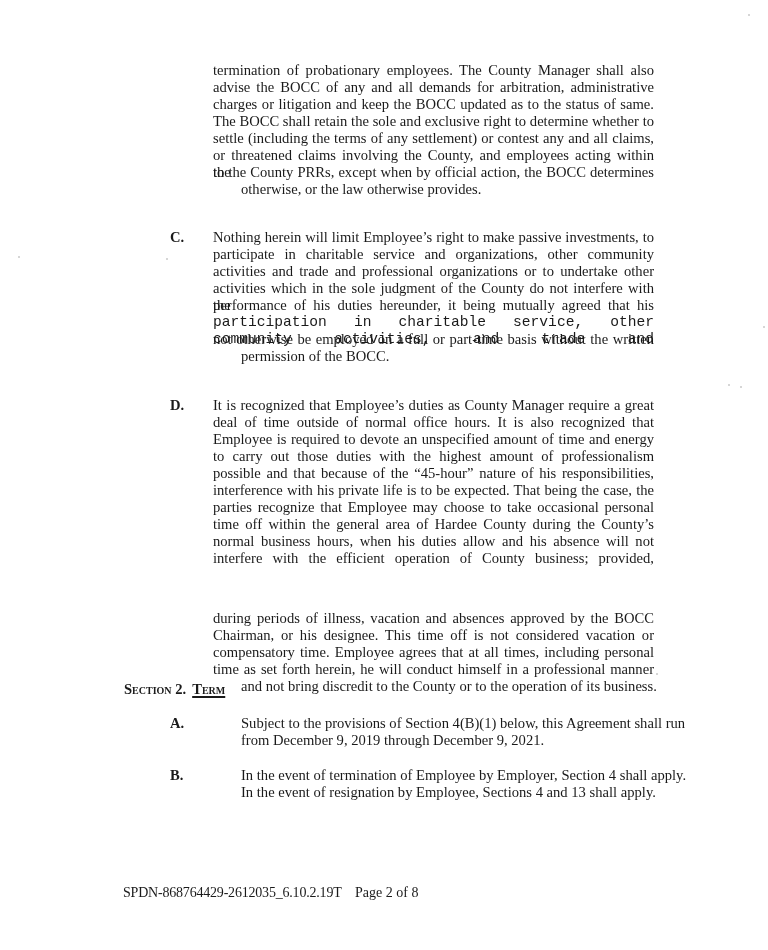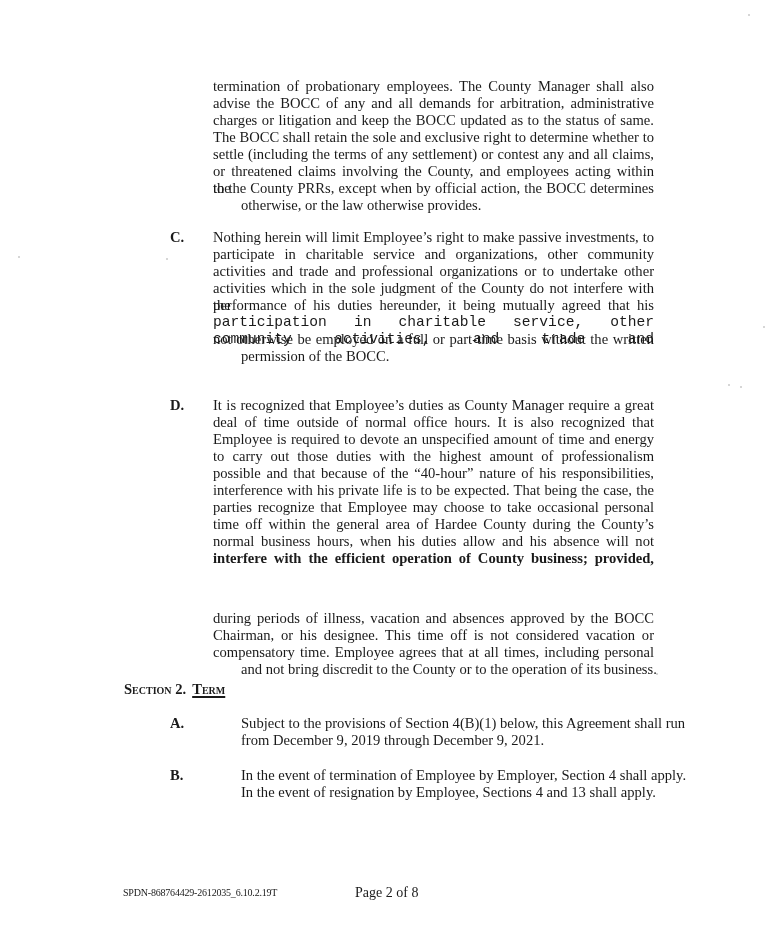--- a/index.html
+++ b/index.html
@@ -58,21 +58,21 @@
     .section-heading .title {
       text-decoration: underline;
       text-decoration-thickness: 1.5px;
       text-underline-offset: 2px;
       margin-left: 6px;
     }
     .footer-id {
       position: absolute;
       left: 123px;
       top: 887px;
-      font-size: 10px;
+      font-size: 14px;
       letter-spacing: -0.2px;
       line-height: 12px;
       text-align: center;
     }
     .footer-page {
       position: absolute;
       left: 355px;
       top: 884px;
       font-size: 14px;
       line-height: 17px;
@@ -83,21 +83,21 @@
       background: #c8c8c8;
       border-radius: 1px;
     }
   </style>
 </head>
 <body>
 
 <div class="page">
 
   <div class="para" style="top:62px;">
-    <span class="line" style="white-space: normal; margin-top: 16px;">termination of probationary employees. The County Manager shall also</span>
+    <span class="line" style="white-space: normal;">termination of probationary employees. The County Manager shall also</span>
     <span class="line" style="white-space: normal;">advise the BOCC of any and all demands for arbitration, administrative</span>
     <span class="line" style="white-space: normal;">charges or litigation and keep the BOCC updated as to the status of same.</span>
     <span class="line" style="white-space: normal;">The BOCC shall retain the sole and exclusive right to determine whether to</span>
     <span class="line" style="white-space: normal;">settle (including the terms of any settlement) or contest any and all claims,</span>
     <span class="line" style="white-space: normal;">or threatened claims involving the County, and employees acting within the</span>
     <span class="line" style="white-space: normal;">to the County PRRs, except when by official action, the BOCC determines</span>
     <span class="line last">otherwise, or the law otherwise provides.</span>
   </div>
 
   <div class="label" style="top:229px;">C.</div>
@@ -111,29 +111,30 @@
     <span class="line" style="white-space: normal;">not otherwise be employed on a full or part-time basis without the written</span>
     <span class="line last">permission of the BOCC.</span>
   </div>
 
   <div class="label" style="top:397px;">D.</div>
   <div class="para" style="top:397px;">
     <span class="line" style="white-space: normal;">It is recognized that Employee’s duties as County Manager require a great</span>
     <span class="line" style="white-space: normal;">deal of time outside of normal office hours. It is also recognized that</span>
     <span class="line" style="white-space: normal;">Employee is required to devote an unspecified amount of time and energy</span>
     <span class="line" style="white-space: normal;">to carry out those duties with the highest amount of professionalism</span>
-    <span class="line" style="white-space: normal;">possible and that because of the “40-hour” nature of his responsibilities,</span>
+    <span class="line" style="white-space: normal;">possible and that because of the “45-hour” nature of his responsibilities,</span>
     <span class="line" style="white-space: normal;">interference with his private life is to be expected.  That being the case, the</span>
     <span class="line" style="white-space: normal;">parties recognize that Employee may choose to take occasional personal</span>
     <span class="line" style="white-space: normal;">time off within the general area of Hardee County during the County’s</span>
     <span class="line" style="white-space: normal;">normal business hours, when his duties allow and his absence will not</span>
-    <span class="line" style="white-space: normal; font-weight: bold;">interfere with the efficient operation of County business; provided,</span>
+    <span class="line" style="white-space: normal;">interfere with the efficient operation of County business; provided,</span>
     <span class="line" style="white-space: normal; margin-top: 43px;">during periods of illness, vacation and absences approved by the BOCC</span>
     <span class="line" style="white-space: normal;">Chairman, or his designee. This time off is not considered vacation or</span>
     <span class="line" style="white-space: normal;">compensatory time.  Employee agrees that at all times, including personal</span>
+    <span class="line" style="white-space: normal;">time as set forth herein, he will conduct himself in a professional manner</span>
     <span class="line last">and not bring discredit to the County or to the operation of its business.</span>
   </div>
 
   <div class="section-heading">
     <span>Section 2.</span><span class="title">Term</span>
   </div>
 
   <div class="label" style="top:715px;">A.</div>
   <div class="para" style="top:715px;">
     <span class="line last">Subject to the provisions of Section 4(B)(1) below, this Agreement shall run</span>

